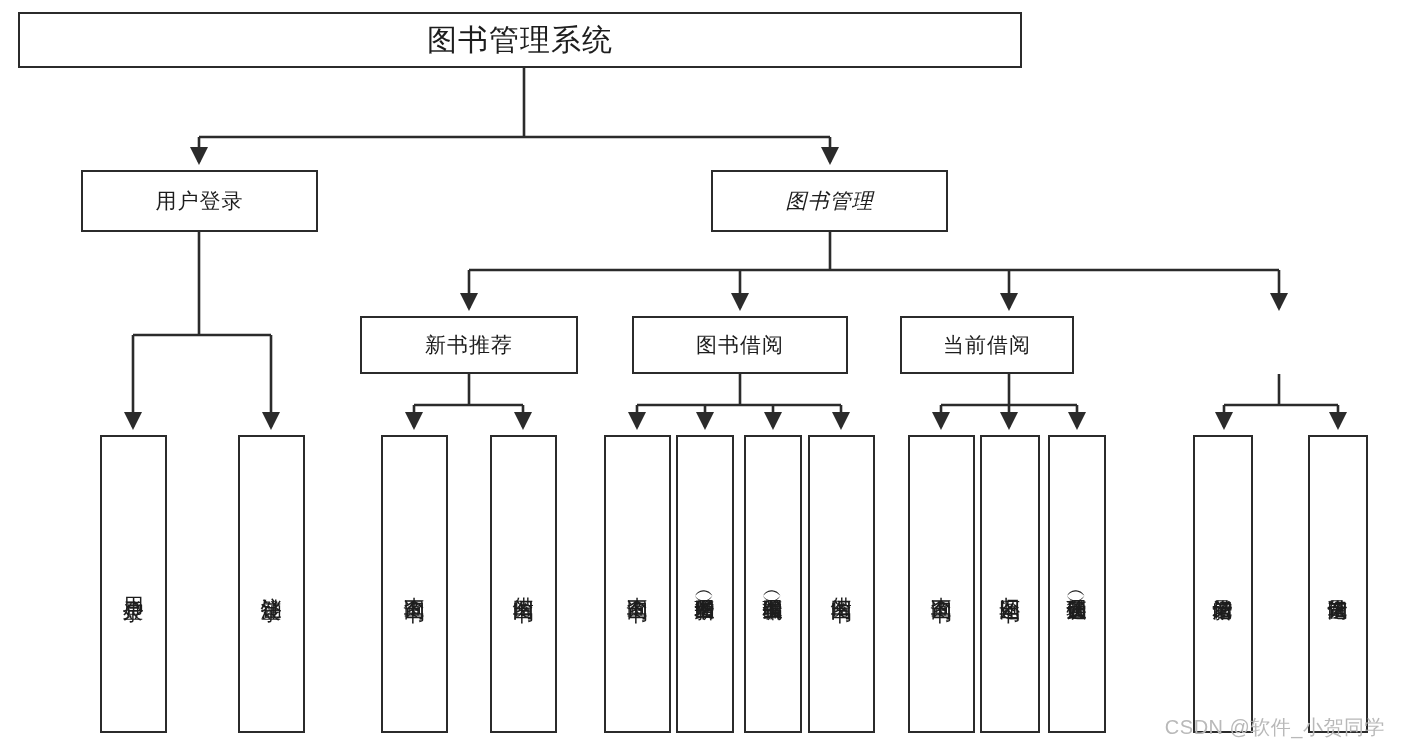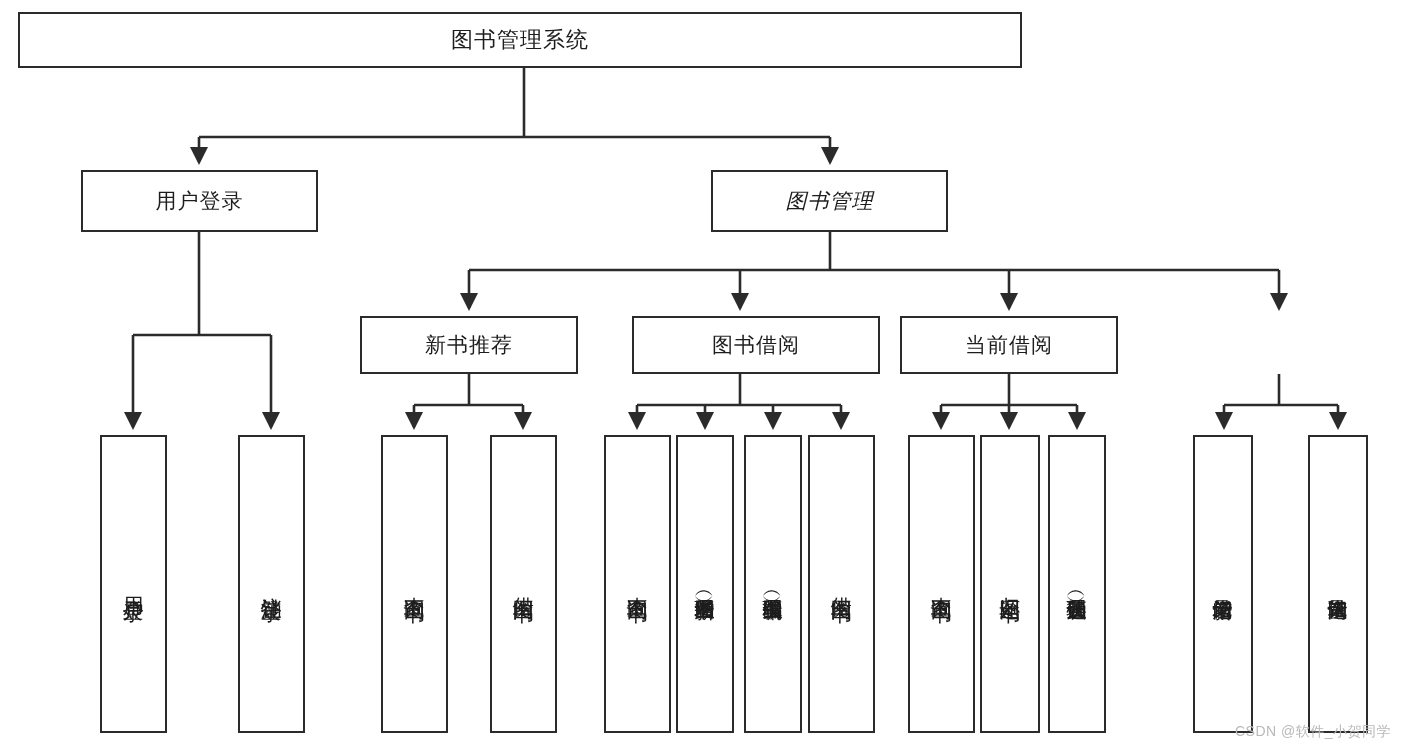--- a/index.html
+++ b/index.html
@@ -60,28 +60,28 @@
     font-size: 21px;
     line-height: 1.22;
     letter-spacing: 2px;
   }
   .node.v.tight .label {
     font-size: 20px;
     line-height: 1.1;
     letter-spacing: 0px;
   }
   .node.root .label {
-    font-size: 22px;
+    font-size: 30px;
   }
   .watermark {
     position: absolute;
-    right: 14px;
+    right: 20px;
     bottom: 6px;
     color: #b9b9b9;
-    font-size: 14px;
+    font-size: 20px;
     letter-spacing: 0.5px;
     white-space: nowrap;
     z-index: 5;
     user-select: none;
   }
 </style>
 </head>
 <body>
 
 <div id="canvas">
@@ -144,24 +144,24 @@
   <div class="node h" style="left:81px; top:170px; width:237px; height:62px;">
     <span class="label">用户登录</span>
   </div>
   <div class="node h" style="left:711px; top:170px; width:237px; height:62px;font-style:italic;">
     <span class="label">图书管理</span>
   </div>
 
   <div class="node h" style="left:360px; top:316px; width:218px; height:58px;">
     <span class="label">新书推荐</span>
   </div>
-  <div class="node h" style="left:632px; top:316px; width:248px; height:58px;">
+  <div class="node h" style="left:632px; top:316px; width:216px; height:58px;">
     <span class="label">图书借阅</span>
   </div>
-  <div class="node h" style="left:900px; top:316px; width:218px; height:58px;">
+  <div class="node h" style="left:900px; top:316px; width:174px; height:58px;">
     <span class="label">当前借阅</span>
   </div>
 
   <div class="node v" style="left:100px; top:435px; width:67px; height:298px;">
     <span class="label">用户登录</span>
   </div>
   <div class="node v" style="left:238px; top:435px; width:67px; height:298px;">
     <span class="label">注销登录</span>
   </div>
 

